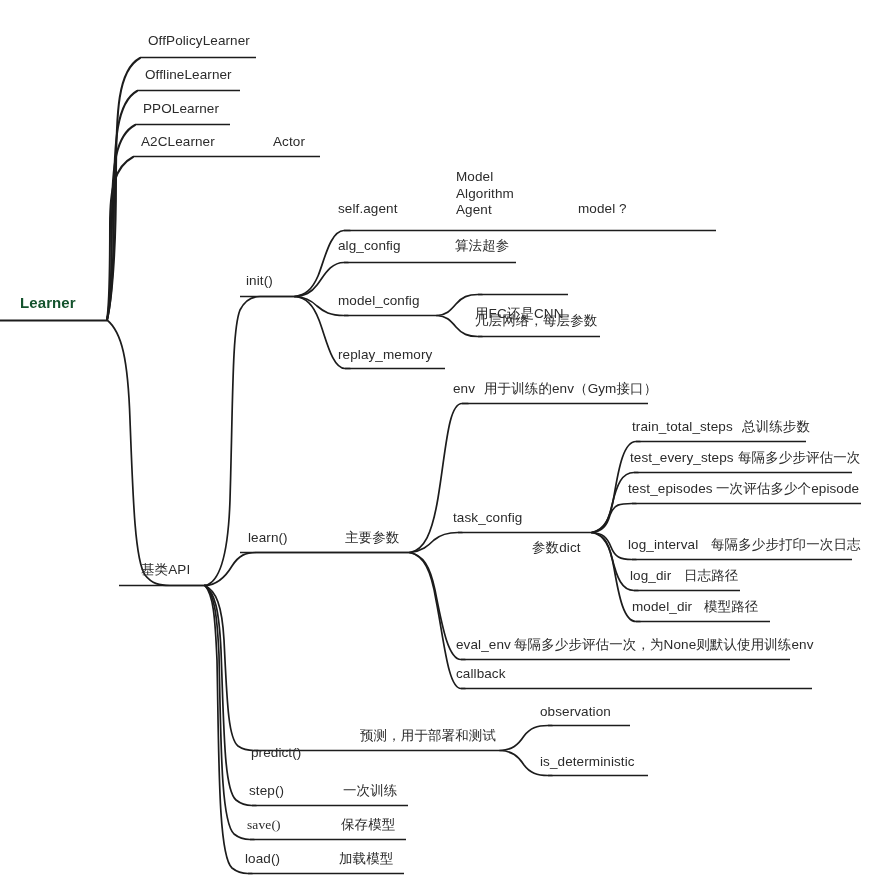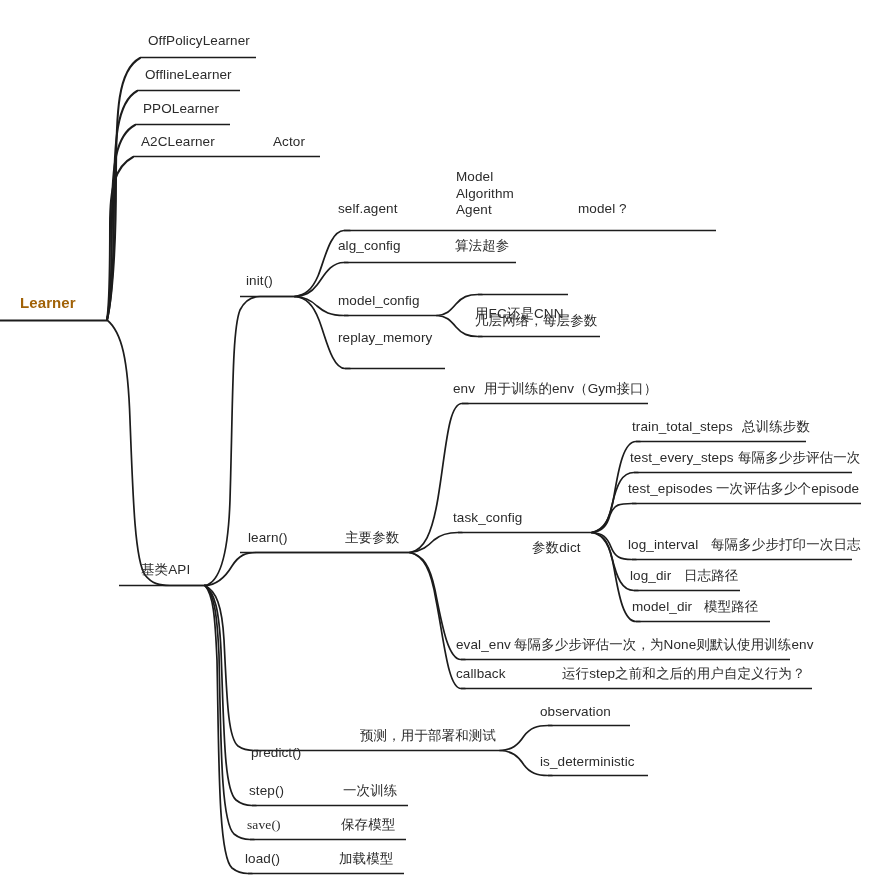--- a/index.html
+++ b/index.html
@@ -40,21 +40,21 @@
     position: absolute;
     white-space: nowrap;
     font-size: 13.5px;
     line-height: 15px;
     color: #2b2b2b;
     letter-spacing: 0.1px;
   }
   .node-label.root {
     font-weight: bold;
     font-size: 15px;
-    color: #a16207;
+    color: #14532d;
   }
   .node-label.multi {
     white-space: pre;
     line-height: 16.5px;
   }
 </style>
 </head>
 <body>
 
 <div id="mindmap-root">
@@ -155,21 +155,21 @@
 Agent</div>
   <div class="node-label" style="left:578px; top:201px;">model ?</div>
 
   <div class="node-label" style="left:338px; top:238px;">alg_config</div>
   <div class="node-label" style="left:455px; top:238px;">算法超参</div>
 
   <div class="node-label" style="left:338px; top:293px;">model_config</div>
   <div class="node-label" style="left:475px; top:272px;margin-top:34px;">用FC还是CNN</div>
   <div class="node-label" style="left:475px; top:313px;">几层网络，每层参数</div>
 
-  <div class="node-label" style="left:338px; top:330px;">replay_memory</div>
+  <div class="node-label" style="left:338px; top:347px;">replay_memory</div>
 
   <div class="node-label" style="left:248px; top:530px;">learn()</div>
   <div class="node-label" style="left:345px; top:530px;">主要参数</div>
 
   <div class="node-label" style="left:453px; top:381px;">env</div>
   <div class="node-label" style="left:484px; top:381px;">用于训练的env（Gym接口）</div>
 
   <div class="node-label" style="left:453px; top:510px;">task_config</div>
   <div class="node-label" style="left:532px; top:540px;">参数dict</div>
 
@@ -188,21 +188,20 @@
   <div class="node-label" style="left:630px; top:568px;">log_dir</div>
   <div class="node-label" style="left:684px; top:568px;">日志路径</div>
 
   <div class="node-label" style="left:632px; top:599px;">model_dir</div>
   <div class="node-label" style="left:704px; top:599px;">模型路径</div>
 
   <div class="node-label" style="left:456px; top:637px;">eval_env</div>
   <div class="node-label" style="left:514px; top:637px;">每隔多少步评估一次，为None则默认使用训练env</div>
 
   <div class="node-label" style="left:456px; top:666px;">callback</div>
-  <div class="node-label" style="left:562px; top:666px;">运行step之前和之后的用户自定义行为？</div>
 
   <div class="node-label" style="left:251px; top:728px;margin-top:17px;">predict()</div>
   <div class="node-label" style="left:360px; top:728px;">预测，用于部署和测试</div>
   <div class="node-label" style="left:540px; top:704px;">observation</div>
   <div class="node-label" style="left:540px; top:754px;">is_deterministic</div>
 
   <div class="node-label" style="left:249px; top:783px;">step()</div>
   <div class="node-label" style="left:343px; top:783px;">一次训练</div>
 
   <div class="node-label" style="left:247px; top:817px;font-family:Liberation Serif, serif;">save()</div>

